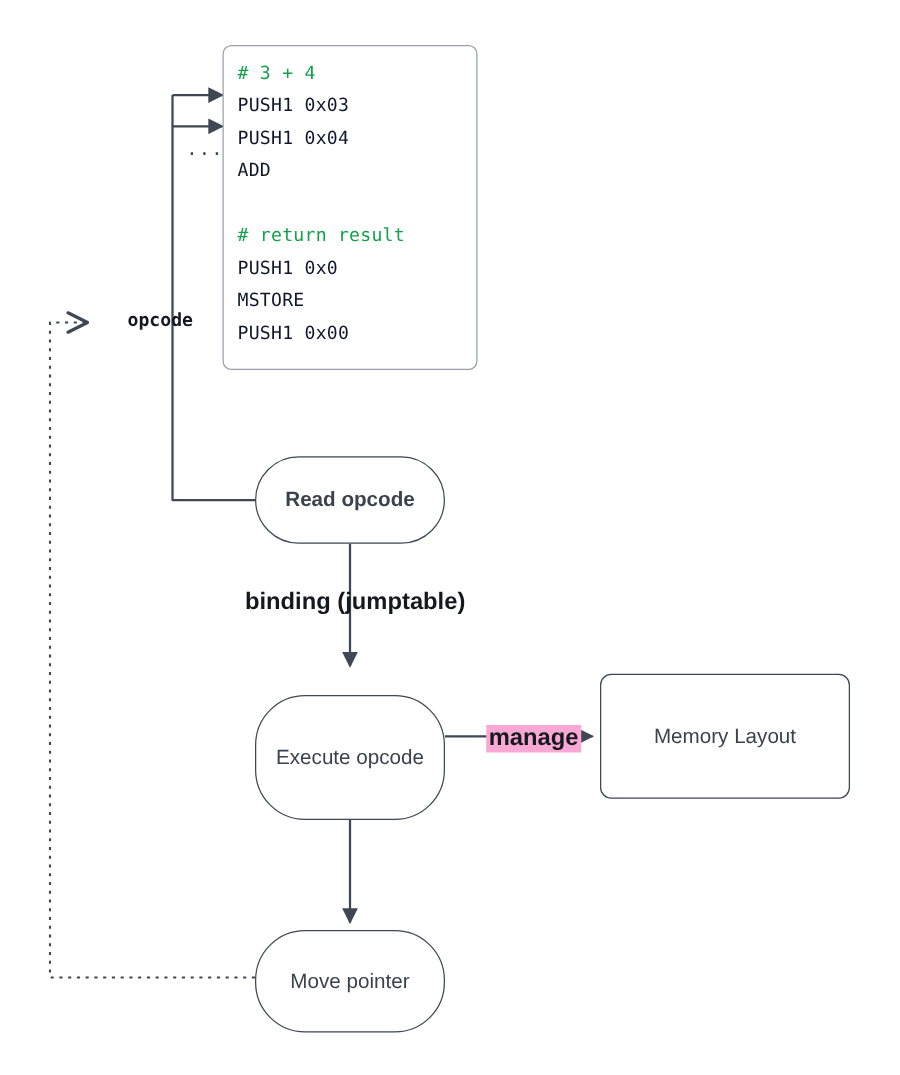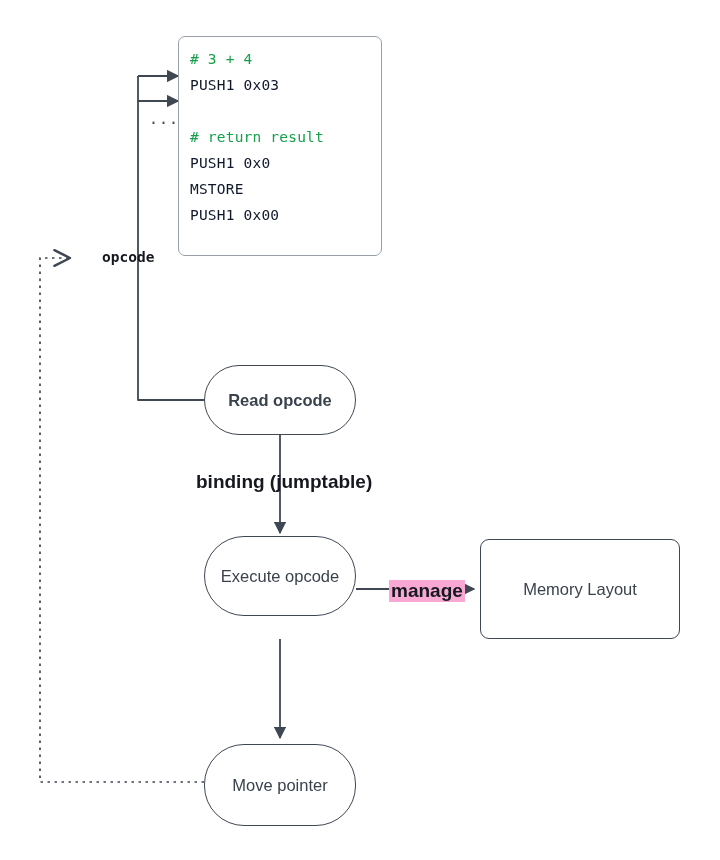--- a/index.html
+++ b/index.html
@@ -21,21 +21,21 @@
     top: 0;
     width: 720px;
     height: 860px;
   }
   
   .code-block {
     position: absolute;
     left: 178px;
     top: 36px;
     width: 204px;
-    height: 220px;
+    height: 260px;
     box-sizing: border-box;
     border: 1.6px solid #9aa0aa;
     border-radius: 7px;
     background: #ffffff;
     padding: 9px 0 0 11px;
   }
   .code-line {
     font-family: "DejaVu Sans Mono", "Liberation Mono", monospace;
     font-size: 14.5px;
     line-height: 26px;
@@ -60,21 +60,21 @@
     align-items: center;
     justify-content: center;
     color: #3a424e;
     font-size: 16.5px;
     font-family: "Liberation Sans", sans-serif;
   }
   .node.stadium { border-radius: 40px; }
   .node.rect { border-radius: 9px; }
 
   #node-read    { left: 204px; top: 365px; width: 152px; height: 70px; font-weight: bold; }
-  #node-execute { left: 204px; top: 536px; width: 152px; height: 80px; }
+  #node-execute { left: 204px; top: 556px; width: 152px; height: 100px; }
   #node-move    { left: 204px; top: 744px; width: 152px; height: 82px; text-align: right; }
   #node-memory  { left: 480px; top: 539px; width: 200px; height: 100px; }
 
   
   .edge-label {
     position: absolute;
     color: #15191f;
     font-weight: bold;
     white-space: nowrap;
   }
@@ -128,20 +128,22 @@
   </g>
 
   <g stroke="#3f4753" stroke-width="1.7" fill="none" stroke-dasharray="2.5 4.5" stroke-linecap="butt">
     <path d="M 204 782 L 40 782 L 40 258 L 70 258" marker-end="url(#arrow-open)"></path>
   </g>
 </svg>
 
 <div class="code-block">
   <div class="code-line comment"># 3 + 4</div>
   <div class="code-line">PUSH1 0x03</div>
+  <div class="code-line">PUSH1 0x04</div>
+  <div class="code-line">ADD</div>
   <div class="code-line blank"></div>
   <div class="code-line comment"># return result</div>
   <div class="code-line">PUSH1 0x0</div>
   <div class="code-line">MSTORE</div>
   <div class="code-line">PUSH1 0x00</div>
 </div>
 
 <div class="node stadium" id="node-read">
   <span>Read opcode</span>
 </div>

